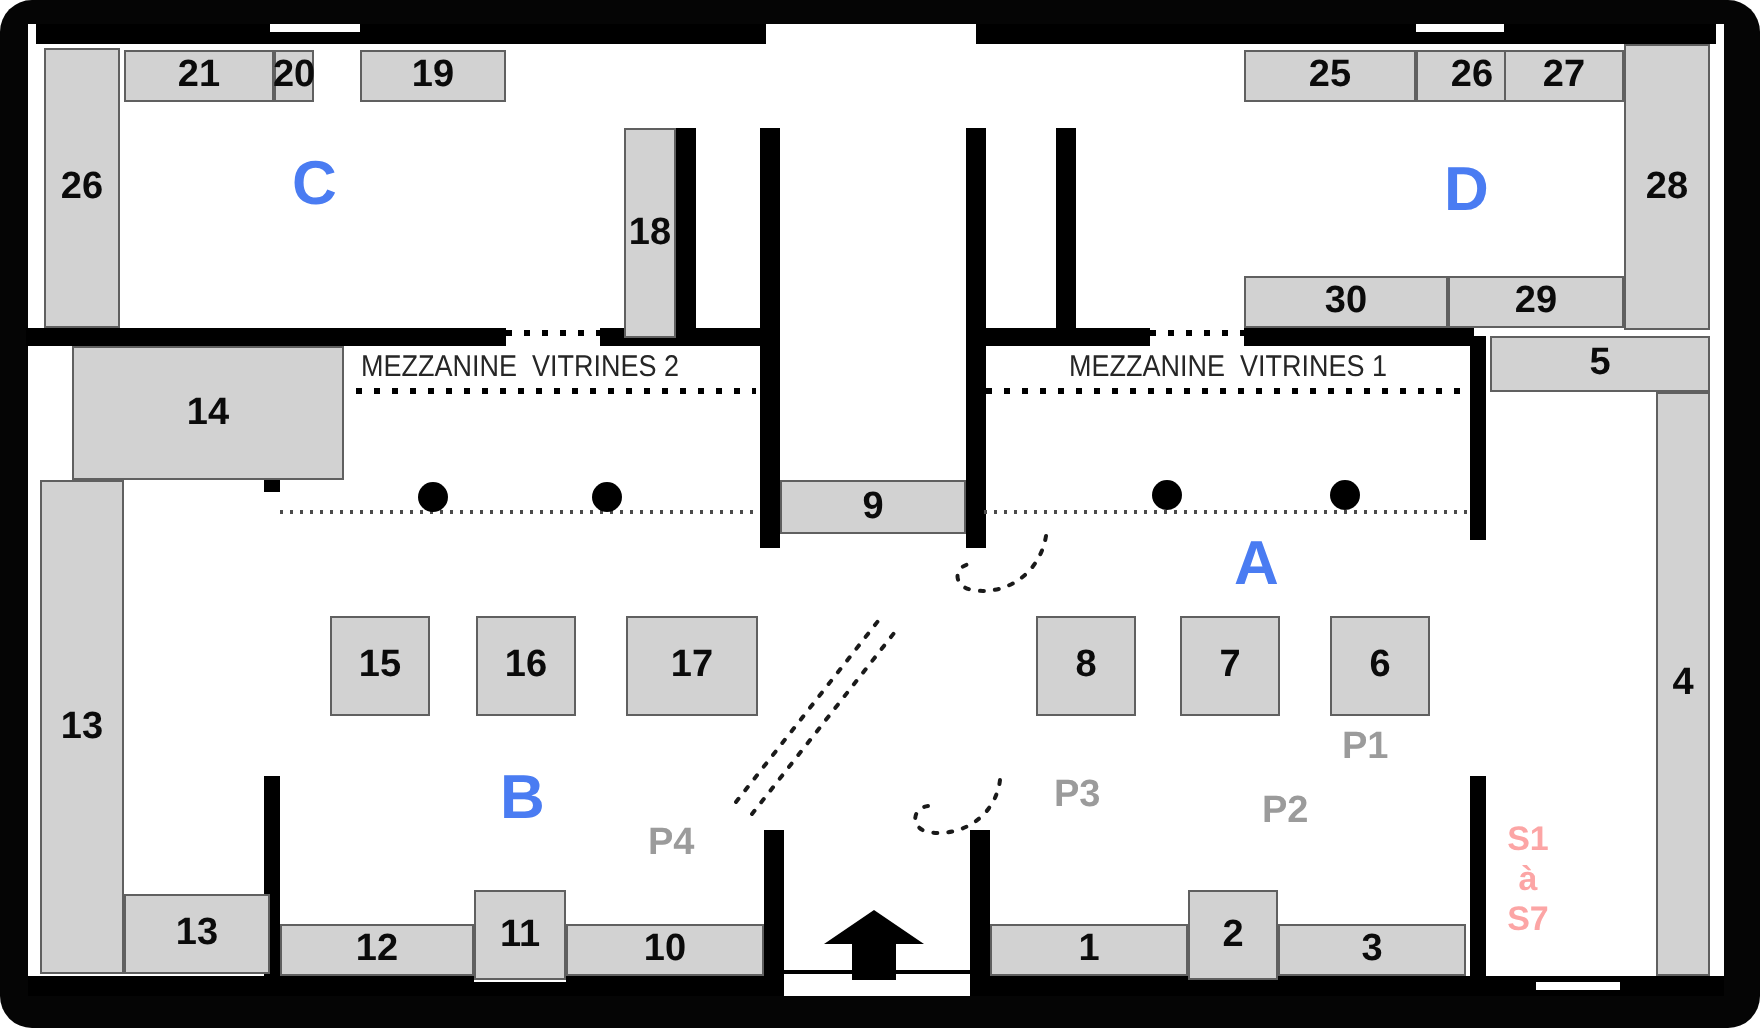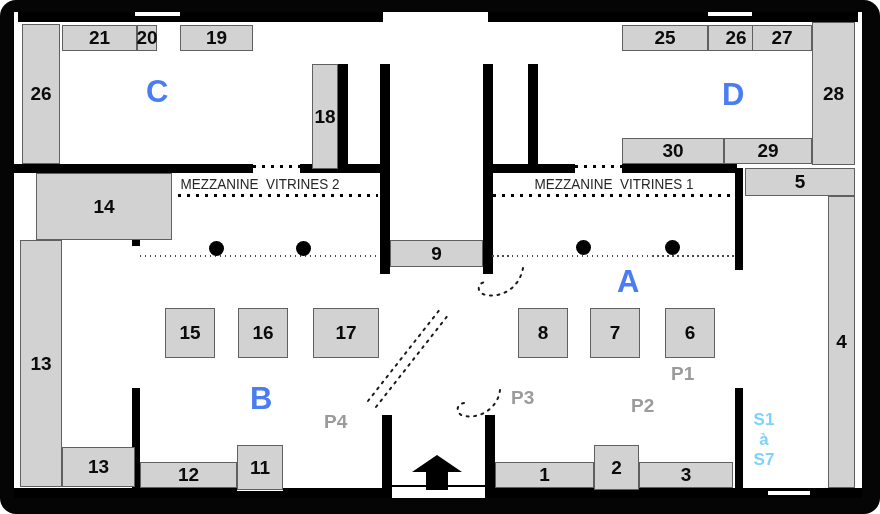--- a/index.html
+++ b/index.html
@@ -6,21 +6,21 @@
   .canvas{position:relative;width:880px;height:514px;background:#050505;border-radius:16px;overflow:hidden;
           font-family:"Liberation Sans",sans-serif;}
   .floor{position:absolute;left:14px;top:12px;width:848px;height:486px;background:#ffffff;}
   .wall{position:absolute;background:#000;}
   .notch{position:absolute;background:#fff;}
   .vitrine{position:absolute;background:#d2d2d2;border:1.5px solid #606060;box-sizing:border-box;
            display:flex;align-items:center;justify-content:center;
            font-weight:bold;font-size:19px;color:#0b0b0b;}
   .zone-label{position:absolute;font-weight:bold;font-size:31px;color:#4a7cf2;line-height:1;}
   .path-label{position:absolute;font-weight:bold;font-size:19px;color:#9b9b9b;line-height:1;}
-  .stairs{position:absolute;font-weight:bold;font-size:17px;color:#7dd3fc;text-align:center;line-height:20px;width:40px;}
+  .stairs{position:absolute;font-weight:bold;font-size:17px;color:#fca5a5;text-align:center;line-height:20px;width:40px;}
   .mezz-label{position:absolute;font-size:15px;color:#262626;transform:scaleX(.9);white-space:pre;
               text-align:center;line-height:1;}
   .dots-coarse{position:absolute;height:3px;
                background-image:repeating-linear-gradient(90deg,#000 0 3px,transparent 3px 9px);}
   .dots-fine{position:absolute;height:2px;
              background-image:repeating-linear-gradient(90deg,#4a4a4a 0 1.5px,transparent 1.5px 5px);}
   .column-dot{position:absolute;width:15px;height:15px;border-radius:50%;background:#000;}
   .arrow-head{position:absolute;left:412px;top:455px;width:0;height:0;
               border-left:25px solid transparent;border-right:25px solid transparent;
               border-bottom:17px solid #000;}
@@ -107,28 +107,29 @@
     <div class="vitrine" style="left:62px;top:447px;width:73px;height:40px">13</div>
     <div class="vitrine" style="left:390px;top:240px;width:93px;height:27px">9</div>
     <div class="vitrine" style="left:165px;top:308px;width:50px;height:50px">15</div>
     <div class="vitrine" style="left:238px;top:308px;width:50px;height:50px">16</div>
     <div class="vitrine" style="left:313px;top:308px;width:66px;height:50px">17</div>
     <div class="vitrine" style="left:518px;top:308px;width:50px;height:50px">8</div>
     <div class="vitrine" style="left:590px;top:308px;width:50px;height:50px">7</div>
     <div class="vitrine" style="left:665px;top:308px;width:50px;height:50px">6</div>
     <div class="vitrine" style="left:140px;top:462px;width:97px;height:26px">12</div>
     <div class="vitrine" style="left:237px;top:445px;width:46px;height:45px">11</div>
+    <div class="vitrine" style="left:283px;top:462px;width:99px;height:26px">10</div>
     <div class="vitrine" style="left:495px;top:462px;width:99px;height:26px">1</div>
     <div class="vitrine" style="left:594px;top:445px;width:45px;height:45px">2</div>
     <div class="vitrine" style="left:639px;top:462px;width:94px;height:26px">3</div>
     <div class="zone-label" style="left:146px;top:76px">C</div>
     <div class="zone-label" style="left:722px;top:79px">D</div>
     <div class="zone-label" style="left:250px;top:383px">B</div>
     <div class="zone-label" style="left:617px;top:266px">A</div>
     <div class="path-label" style="left:671px;top:364px">P1</div>
     <div class="path-label" style="left:631px;top:396px">P2</div>
-    <div class="path-label" style="left:511px;top:388px">P3</div>
+    <div class="path-label" style="left:527px;top:388px">P3</div>
     <div class="path-label" style="left:324px;top:412px">P4</div>
     <div class="column-dot" style="left:209px;top:241px"></div>
     <div class="column-dot" style="left:296px;top:241px"></div>
     <div class="column-dot" style="left:576px;top:240px"></div>
     <div class="column-dot" style="left:665px;top:240px"></div>
   </div>
 
 </body></html>

